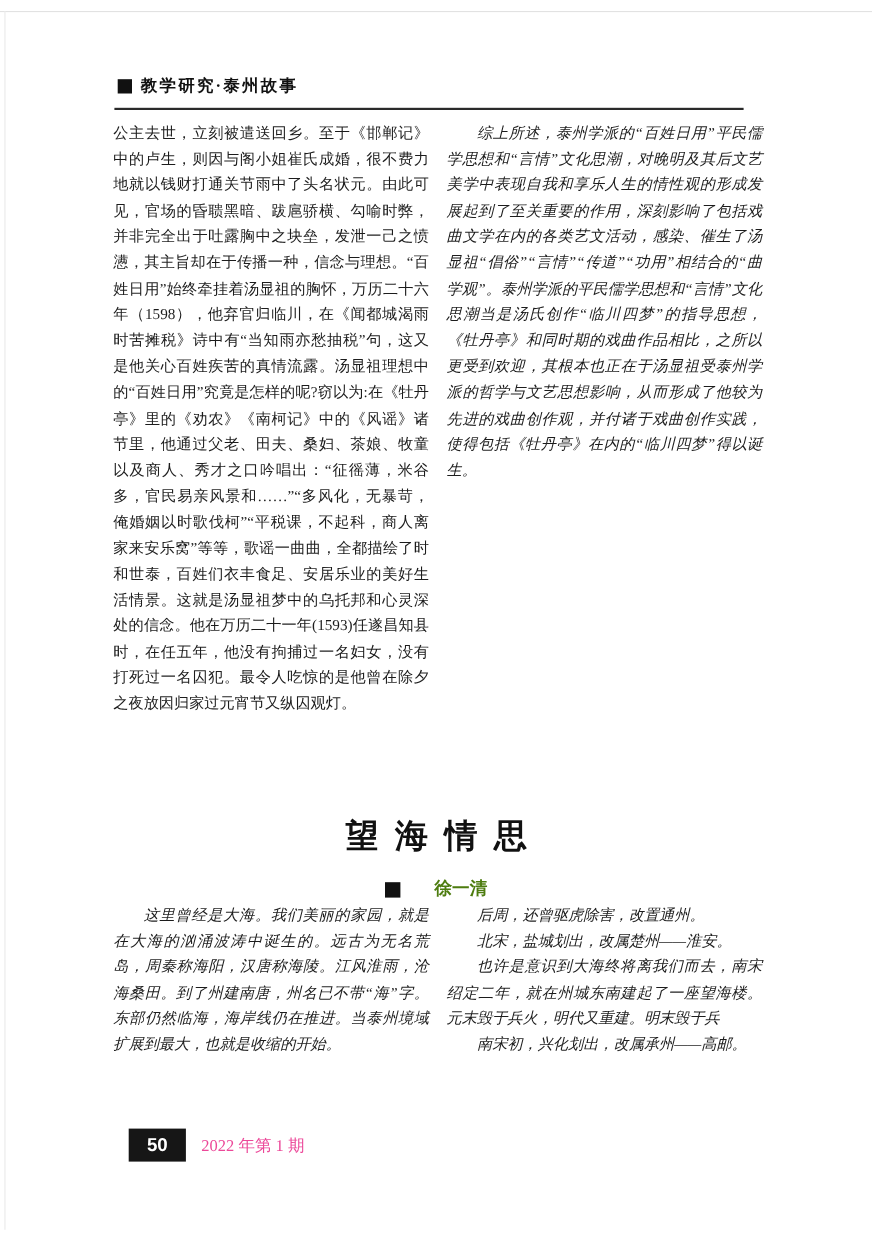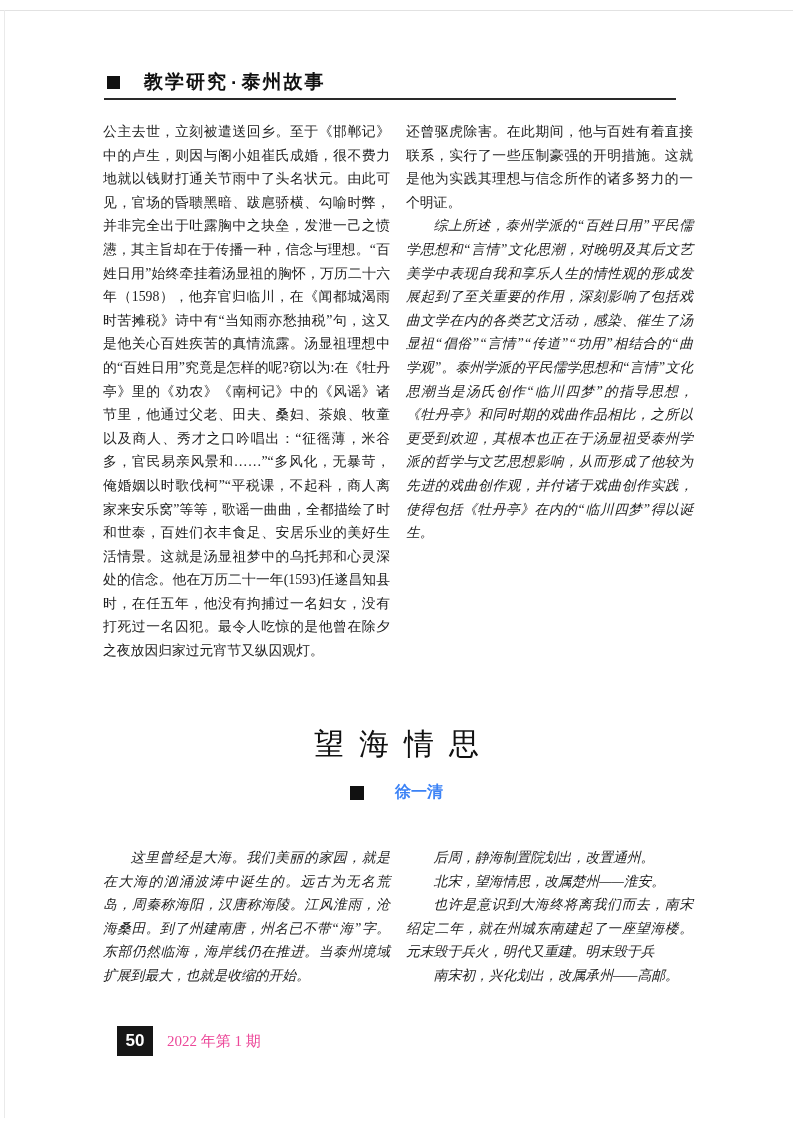--- a/index.html
+++ b/index.html
@@ -10,70 +10,70 @@
     background:#ffffff;
     overflow:hidden;
     font-family:"Liberation Serif","DejaVu Serif",serif;
     color:#1c1c1c;
   }
   .scan-edge-top{position:absolute;top:10px;left:0;width:100%;height:1px;background:#e2e2e2;}
   .scan-edge-left{position:absolute;top:10px;left:4px;width:1px;height:1108px;background:#eaeaea;}
 
   .hdr{
     position:absolute;left:107px;top:69px;
-    font-family:Liberation Mono, monospace;
-    font-weight:bold;font-size:19px;letter-spacing:2px;color:#111;
-    display:flex;align-items:center;gap:16px;
+    font-family:Liberation Serif, serif;
+    font-weight:bold;font-size:15px;letter-spacing:2px;color:#111;
+    display:flex;align-items:center;
   }
   .sq{display:inline-block;width:13px;height:13px;background:#111;margin-right:8px;}
   .hdr-rule{position:absolute;left:104px;top:98px;width:572px;height:1.5px;background:#2a2a2a;}
 
   .cols{position:absolute;left:103px;width:590px;display:flex;gap:16px;}
   .col{width:287px;}
   .cols p{
     margin:0;
     font-size:13.8px;
     line-height:23.6px;
     text-align:justify;
     text-justify:inter-character;
   }
   .indent{text-indent:2em;font-style:italic;}
   .noindent{text-indent:0;}
-  .article1{top:120px;}
+  .article1{top:109px;}
   .bio{
     margin-top:23.6px !important;
     font-style:italic;
     letter-spacing:0.5px;
   }
 
   .title-block{position:absolute;left:0;top:724px;width:100%;text-align:center;}
   .title-block h1{
-    margin:0;
+    margin:16px;
     font-family:"Liberation Sans","DejaVu Sans",sans-serif;
-    font-weight:normal;font-size:30px;color:#111;
+    font-weight:bold;font-size:30px;color:#111;
     letter-spacing:15px;padding-left:15px;
   }
   .author{
     margin-top:17px;
     font-family:"Liberation Sans","DejaVu Sans",sans-serif;
-    font-weight:bold;font-size:16px;color:#3b82f6;
+    font-weight:bold;font-size:16px;color:#4d7c0f;
     display:flex;align-items:center;justify-content:center;gap:28px;
   }
   .sq2{display:inline-block;width:14px;height:14px;background:#111;margin-right:3px;}
 
-  .article2{top:846px;}
+  .article2{top:820px;}
   .article2 p + p{margin-top:0;}
 
   .footer{
     position:absolute;left:117px;top:1026px;
     display:flex;align-items:center;
   }
   .pagebox{
     display:flex;align-items:center;justify-content:center;
-    width:36px;height:30px;background:#161616;color:#ffffff;
+    width:52px;height:30px;background:#161616;color:#ffffff;
     font-family:"Liberation Sans","DejaVu Sans",sans-serif;
     font-weight:bold;font-size:17px;
   }
   .issue{
     margin-left:14px;font-size:15px;color:#ec4899;
     font-family:"Liberation Serif","DejaVu Serif",serif;
   }
 </style>
 </head>
 <body>
@@ -86,40 +86,39 @@
     <span class="sq"></span>
     <span>教学研究·泰州故事</span>
   </div>
   <div class="hdr-rule"></div>
 
   <section class="cols article1">
     <div class="col">
       <p class="noindent">公主去世，立刻被遣送回乡。至于《邯郸记》中的卢生，则因与阁小姐崔氏成婚，很不费力地就以钱财打通关节雨中了头名状元。由此可见，官场的昏聩黑暗、跋扈骄横、勾喻时弊，并非完全出于吐露胸中之块垒，发泄一己之愤懑，其主旨却在于传播一种，信念与理想。“百姓日用”始终牵挂着汤显祖的胸怀，万历二十六年（1598），他弃官归临川，在《闻都城渴雨时苦摊税》诗中有“当知雨亦愁抽税”句，这又是他关心百姓疾苦的真情流露。汤显祖理想中的“百姓日用”究竟是怎样的呢?窃以为:在《牡丹亭》里的《劝农》《南柯记》中的《风谣》诸节里，他通过父老、田夫、桑妇、茶娘、牧童以及商人、秀才之口吟唱出：“征徭薄，米谷多，官民易亲风景和……”“多风化，无暴苛，俺婚姻以时歌伐柯”“平税课，不起科，商人离家来安乐窝”等等，歌谣一曲曲，全都描绘了时和世泰，百姓们衣丰食足、安居乐业的美好生活情景。这就是汤显祖梦中的乌托邦和心灵深处的信念。他在万历二十一年(1593)任遂昌知县时，在任五年，他没有拘捕过一名妇女，没有打死过一名囚犯。最令人吃惊的是他曾在除夕之夜放因归家过元宵节又纵囚观灯。</p>
     </div>
     <div class="col">
-      <p class="noindent">还曾驱虎除害。在此期间，他与百姓有着直接联系，实行了一些压制豪强的开明措施。这就是他为实践其理想与信念所作的诸多努力的一个明证。</p>
       <p class="indent">综上所述，泰州学派的“百姓日用”平民儒学思想和“言情”文化思潮，对晚明及其后文艺美学中表现自我和享乐人生的情性观的形成发展起到了至关重要的作用，深刻影响了包括戏曲文学在内的各类艺文活动，感染、催生了汤显祖“倡俗”“言情”“传道”“功用”相结合的“曲学观”。泰州学派的平民儒学思想和“言情”文化思潮当是汤氏创作“临川四梦”的指导思想，《牡丹亭》和同时期的戏曲作品相比，之所以更受到欢迎，其根本也正在于汤显祖受泰州学派的哲学与文艺思想影响，从而形成了他较为先进的戏曲创作观，并付诸于戏曲创作实践，使得包括《牡丹亭》在内的“临川四梦”得以诞生。</p>
     </div>
   </section>
 
   <section class="title-block">
     <h1>望海情思</h1>
     <div class="author">
       <span class="sq2"></span>
       <span>徐一清</span>
     </div>
   </section>
 
   <section class="cols article2">
     <div class="col">
       <p class="indent">这里曾经是大海。我们美丽的家园，就是在大海的汹涌波涛中诞生的。远古为无名荒岛，周秦称海阳，汉唐称海陵。江风淮雨，沧海桑田。到了州建南唐，州名已不带“海”字。东部仍然临海，海岸线仍在推进。当泰州境域扩展到最大，也就是收缩的开始。</p>
     </div>
     <div class="col">
-      <p class="indent">后周，静海制置院划出，改置通州。</p>
-      <p class="indent">北宋，望海情思，改属楚州——淮安。</p>
+      <p class="indent">后周，还曾驱虎除害，改置通州。</p>
+      <p class="indent">北宋，盐城划出，改属楚州——淮安。</p>
       <p class="indent">也许是意识到大海终将离我们而去，南宋绍定二年，就在州城东南建起了一座望海楼。元末毁于兵火，明代又重建。明末毁于兵</p>
       <p class="indent">南宋初，兴化划出，改属承州——高邮。</p>
     </div>
   </section>
 
   <div class="footer">
     <span class="pagebox">50</span>
     <span class="issue">2022 年第 1 期</span>
   </div>
 </div>

